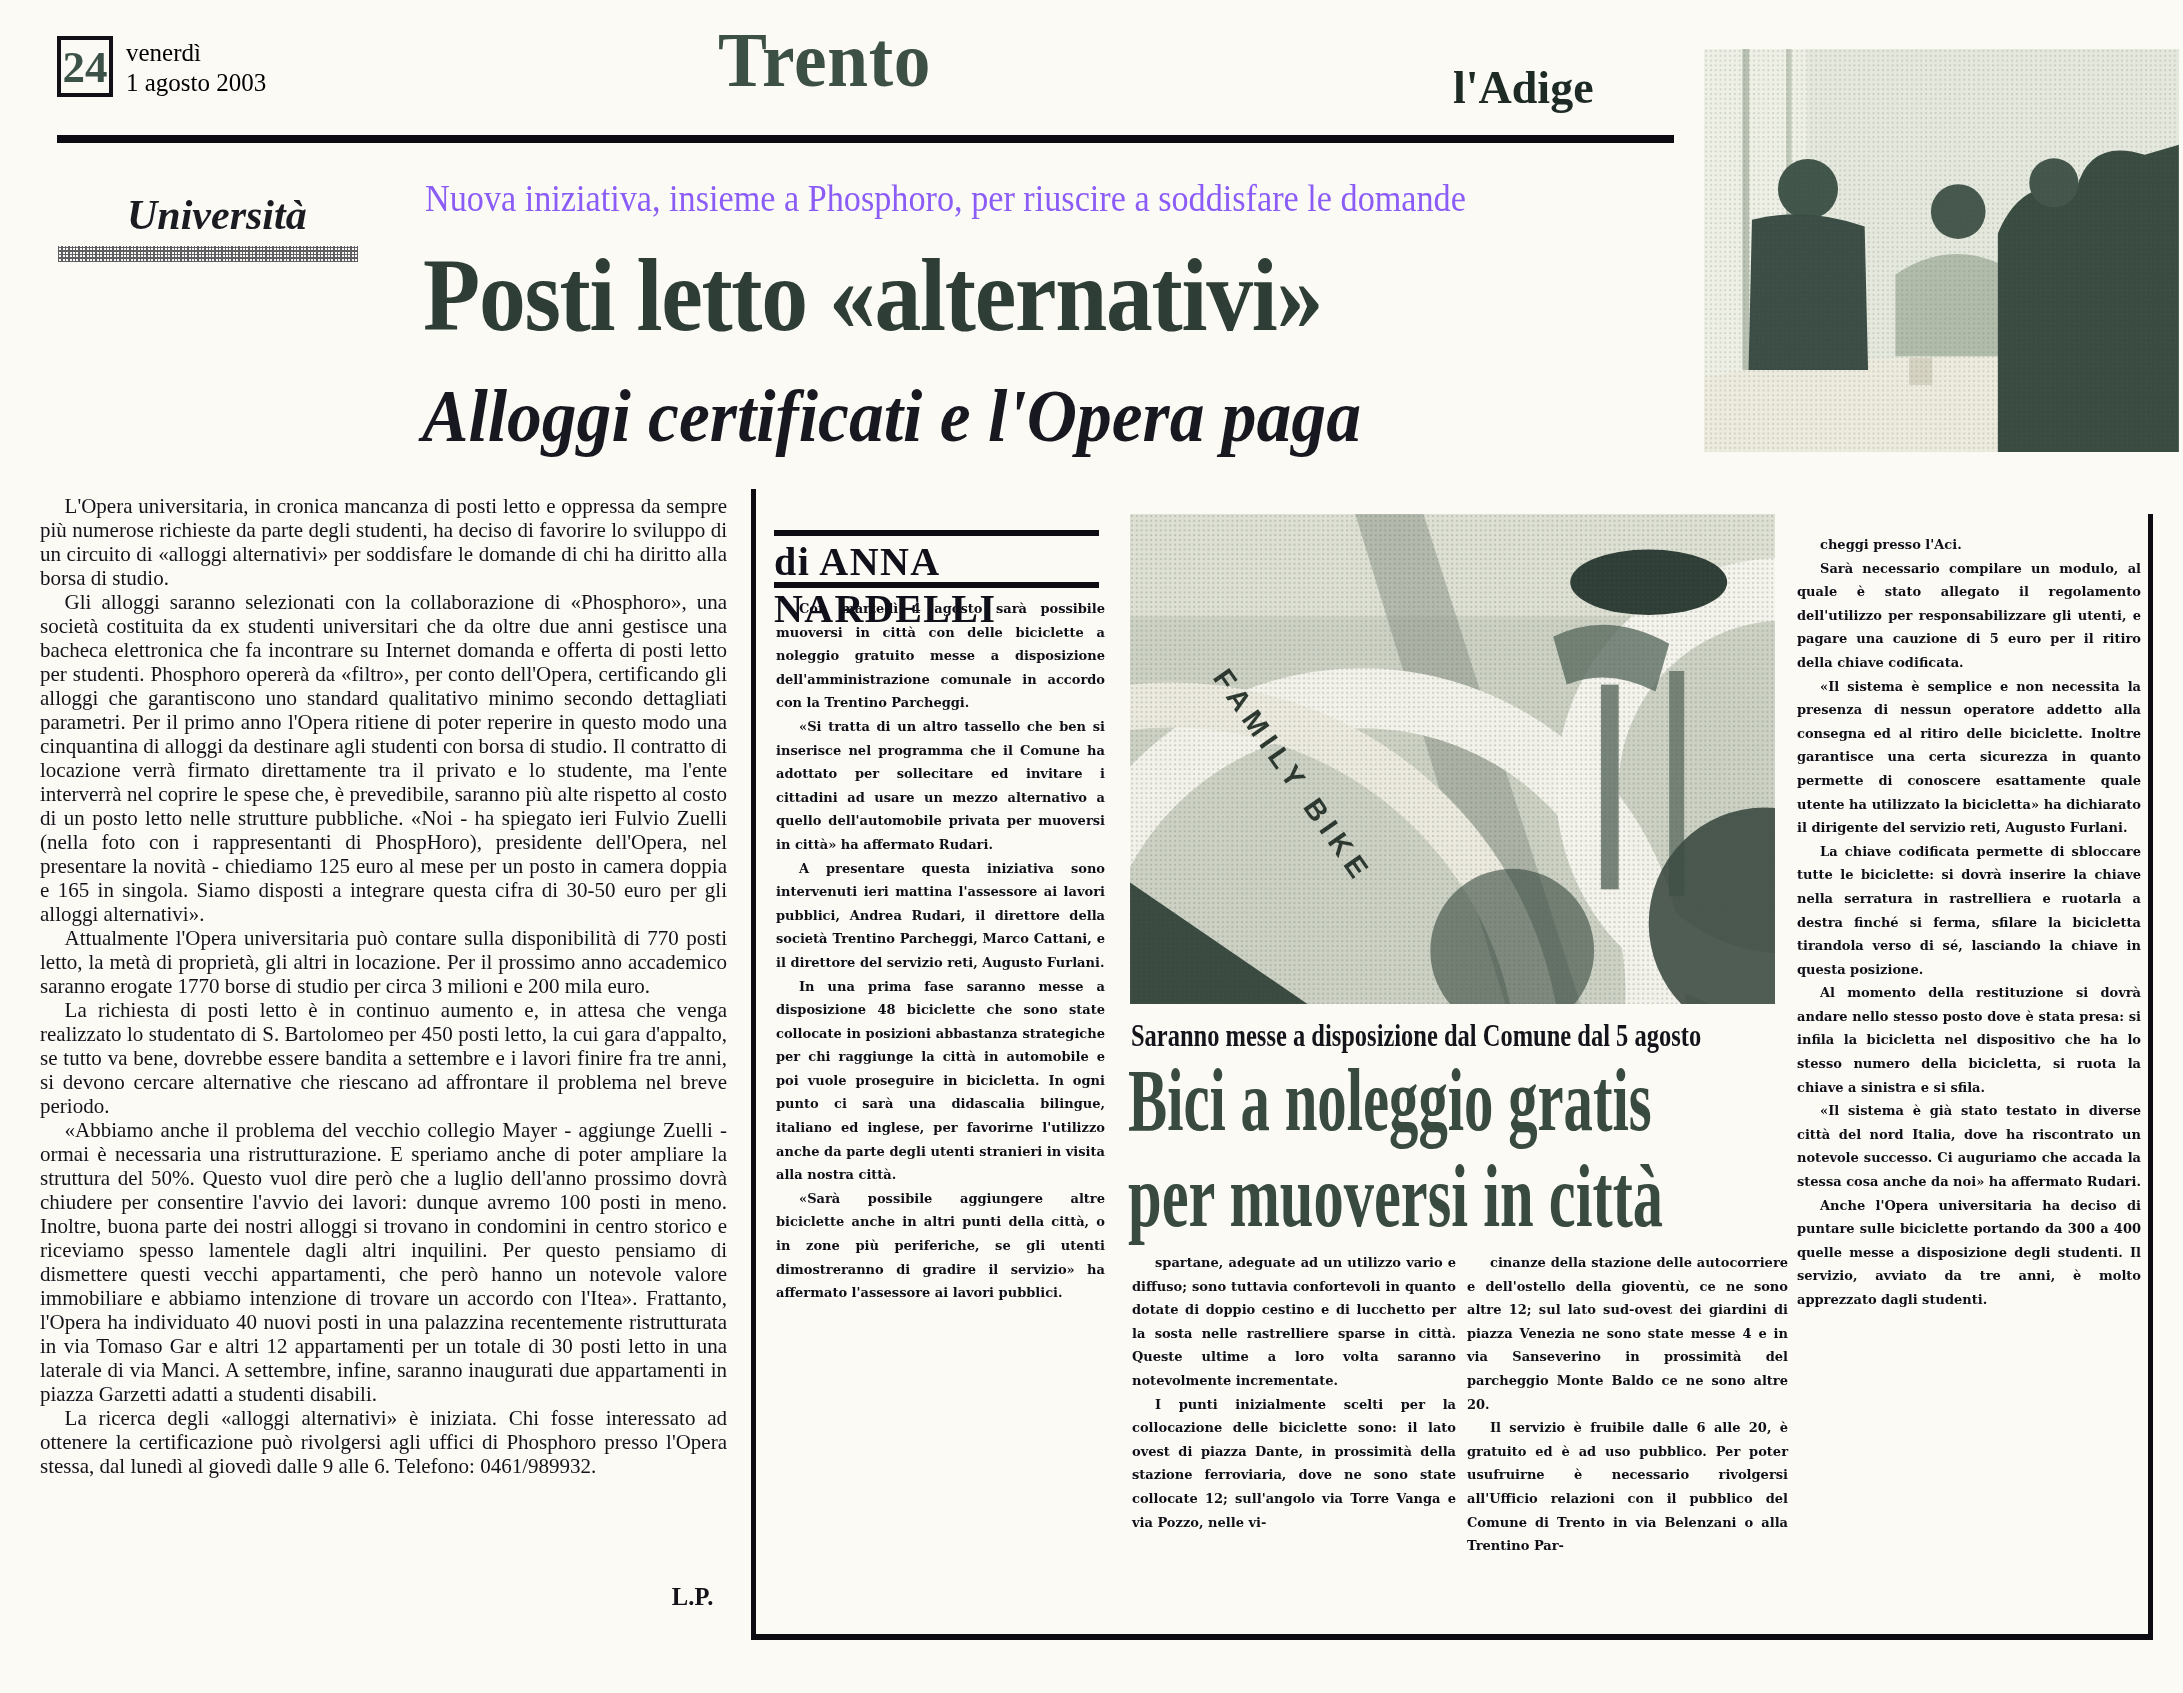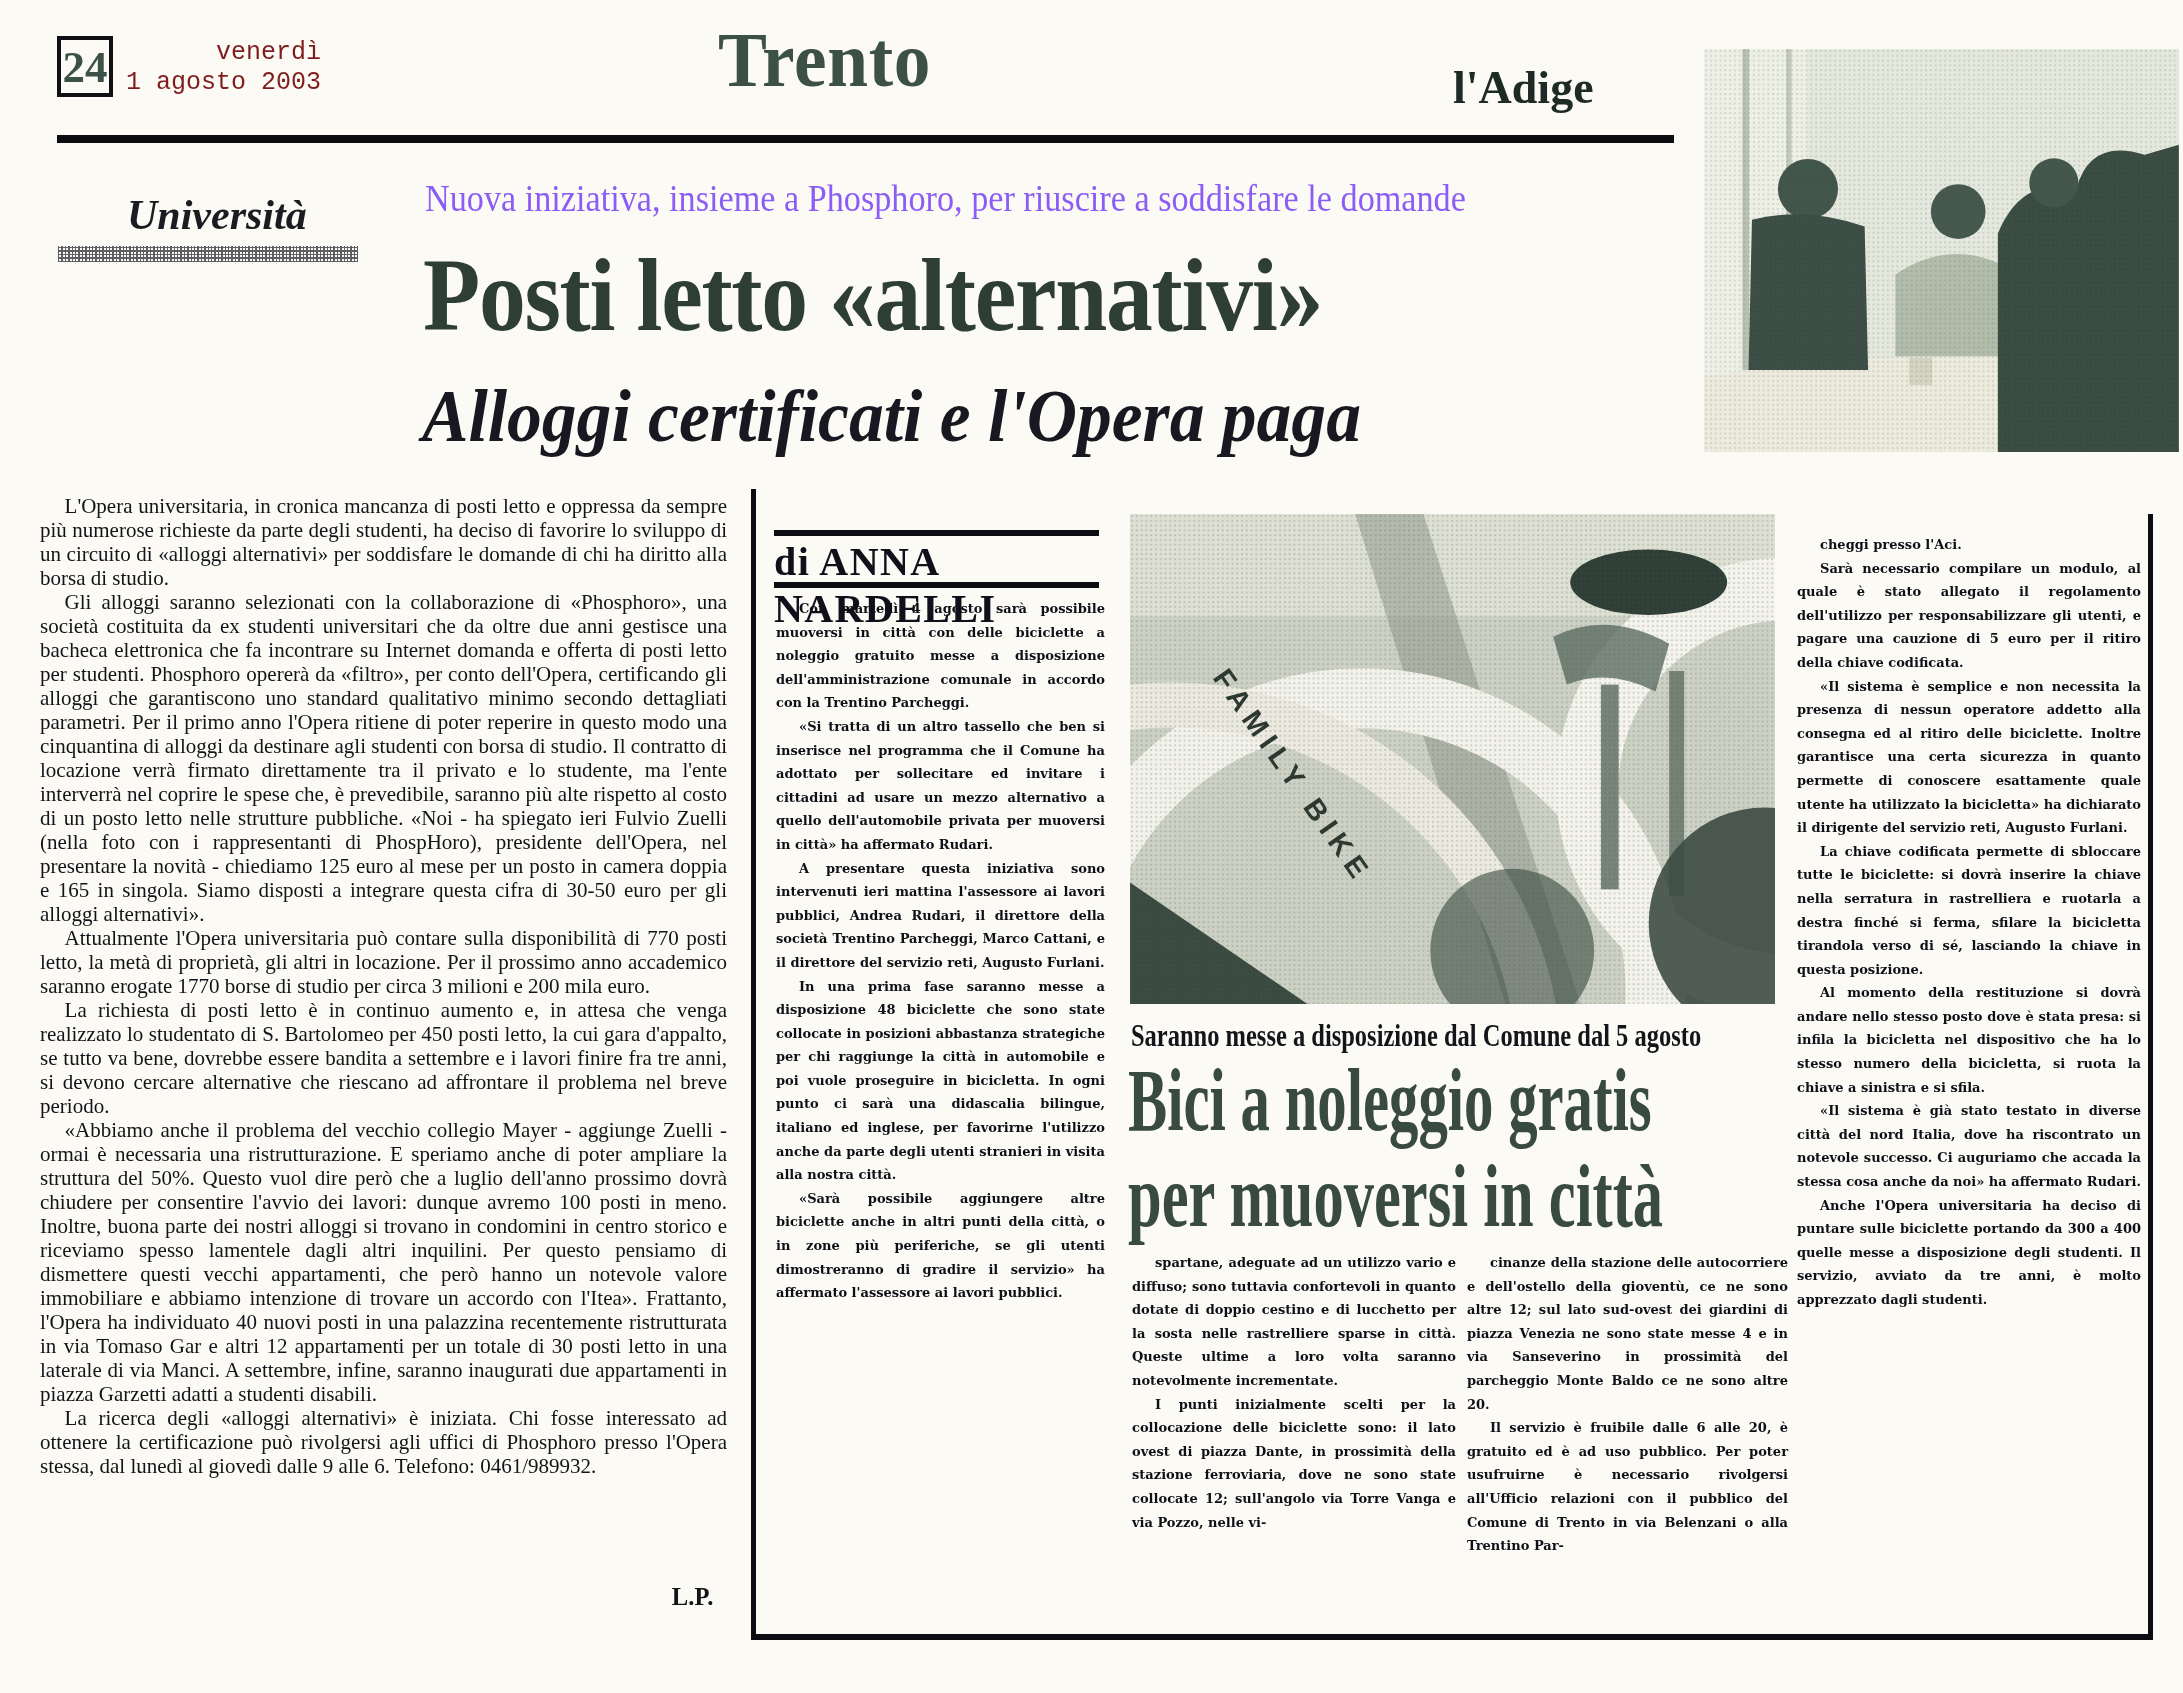--- a/index.html
+++ b/index.html
@@ -9,22 +9,22 @@
     background:#fbfaf5; overflow:hidden;
     font-family:"Liberation Serif", serif; color:#17171d;
   }
   .abs { position:absolute; }
   .nowrap { display:inline-block; white-space:nowrap; transform-origin:left center; }
 
   
   .pagenum-box { left:57px; top:36px; width:56px; height:61px; border:4.8px solid #101016;
     display:flex; align-items:center; justify-content:center; }
   .pagenum-box span { font-size:45px; font-weight:bold; color:#3c5248; }
-  .dateline { left:126px; top:38px; font-family:Liberation Mono, monospace;
-    font-size:25px; line-height:30px; color:#7f1d1d;text-align:right; }
+  .dateline { left:126px; top:38px; font-family:Liberation Serif, serif;
+    font-size:25px; line-height:30px; color:#000000; }
   .masthead { left:718px; top:15px; font-size:78px; font-weight:bold; color:#3d5045; letter-spacing:0.7px; }
   .masthead .nowrap { transform:scaleX(0.94); }
   .brand { left:1453px; top:61px; font-size:46px; font-weight:bold; color:#1d2a26; }
   .header-rule { left:57px; top:135px; width:1617px; height:7.5px; background:#0d0d13; }
 
   
   .section-label { left:127px; top:191px; font-size:42px; font-weight:bold; font-style:italic; color:#1b1b22; }
   .section-hatch { left:58px; top:246px; width:300px; height:16.4px;
     background:repeating-linear-gradient(90deg,#2b2b31 0 1.4px,transparent 1.4px 3.4px),
                repeating-linear-gradient(0deg,#2b2b31 0 1.4px,transparent 1.4px 3.4px);

